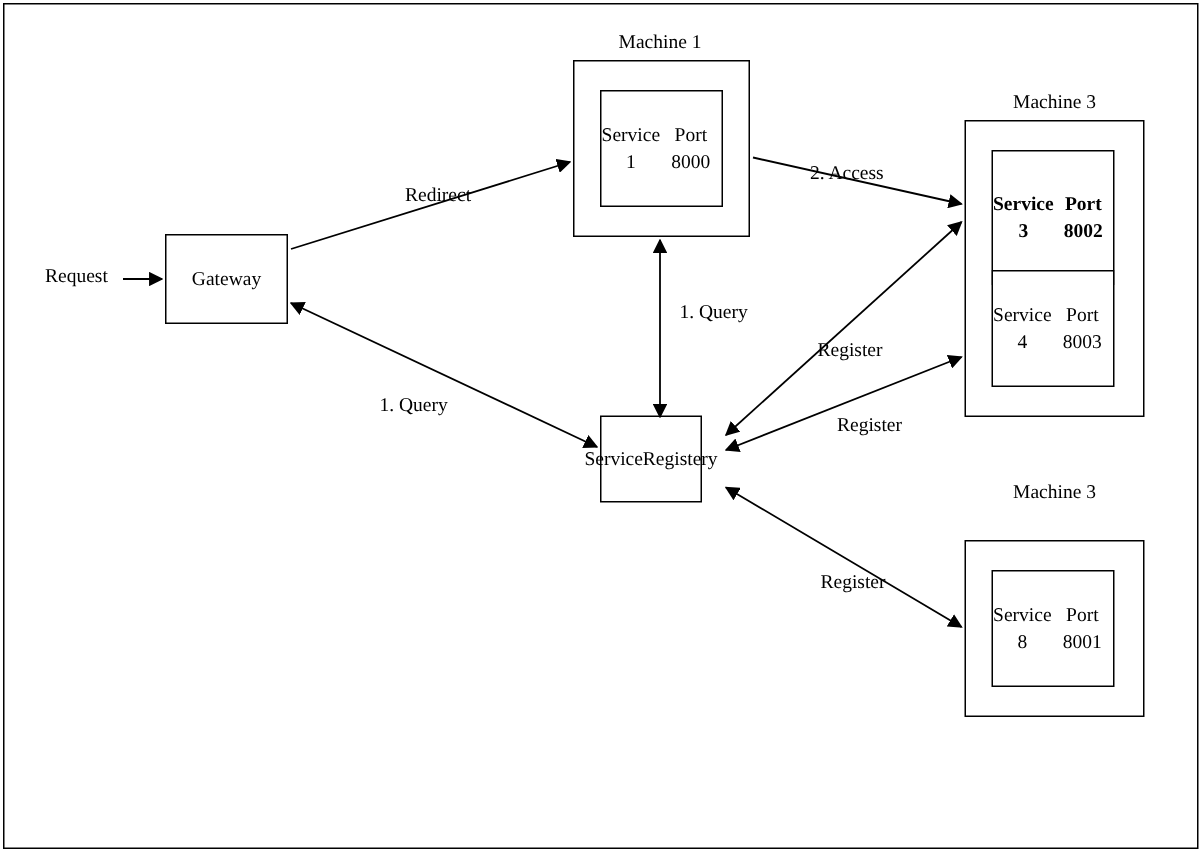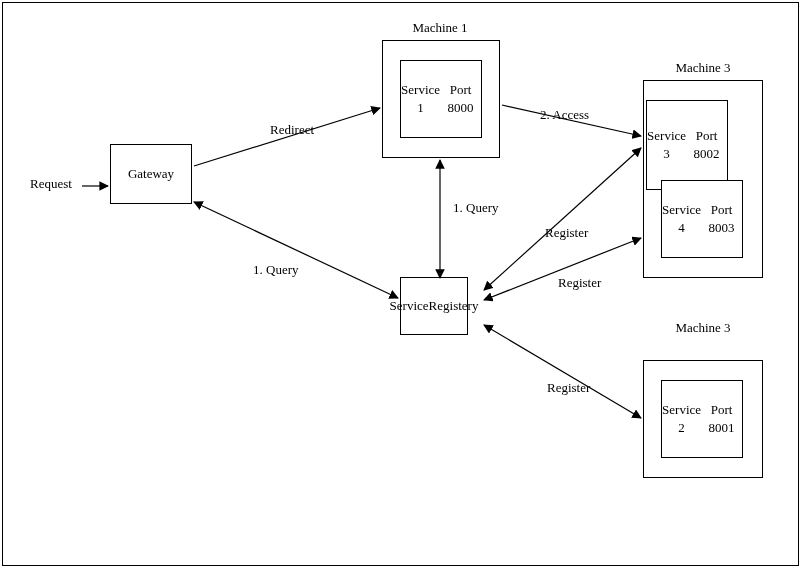--- a/index.html
+++ b/index.html
@@ -57,37 +57,37 @@
 
 <div class="machine-label" style="left:380px; top:20px; width:120px;">Machine 1</div>
 <div class="machine-box" style="left:382px; top:40px; width:118px; height:118px;"></div>
 <div class="box" style="left:400px; top:60px; width:82px; height:78px;">
   <span>Service 1</span>
   <span>Port 8000</span>
 </div>
 
 <div class="machine-label" style="left:643px; top:60px; width:120px;">Machine 3</div>
 <div class="machine-box" style="left:643px; top:80px; width:120px; height:198px;"></div>
-<div class="box" style="left:646px; top:100px; width:82px; height:90px;">
+<div class="box" style="left:661px; top:100px; width:82px; height:90px;font-weight:bold;">
   <span>Service 3</span>
   <span>Port 8002</span>
 </div>
 <div class="box" style="left:661px; top:180px; width:82px; height:78px;justify-content:flex-end;">
   <span>Service 4</span>
   <span>Port 8003</span>
 </div>
 
 <div class="machine-label" style="left:643px; top:320px; width:120px;">Machine 3</div>
 <div class="machine-box" style="left:643px; top:360px; width:120px; height:118px;"></div>
 <div class="box" style="left:661px; top:380px; width:82px; height:78px;">
-  <span>Service 2</span>
+  <span>Service 8</span>
   <span>Port 8001</span>
 </div>
 
-<div class="box" style="left:110px; top:144px; width:82px; height:60px;">
+<div class="box" style="left:110px; top:156px; width:82px; height:60px;">
   <span>Gateway</span>
 </div>
 
 <div class="box" style="left:400px; top:277px; width:68px; height:58px;text-align:right;">
   <span>Service</span>
   <span>Registery</span>
 </div>
 
 <span class="edge-label" style="left:30px; top:176px;">Request</span>
 <span class="edge-label" style="left:270px; top:122px;">Redirect</span>

